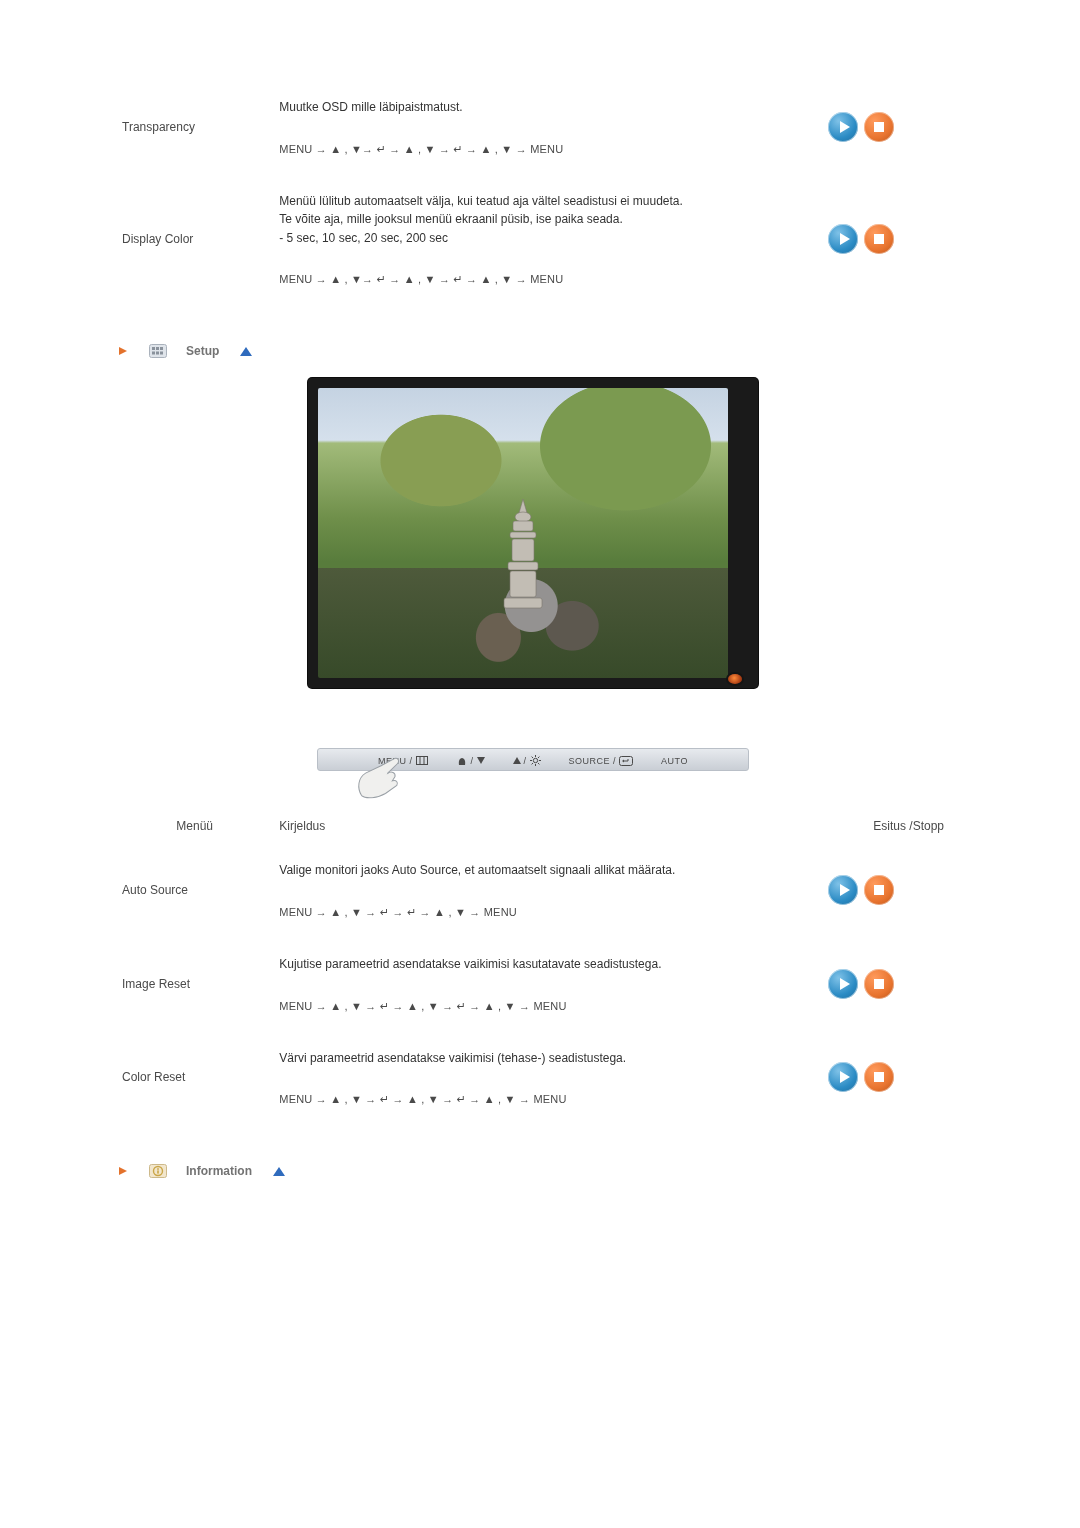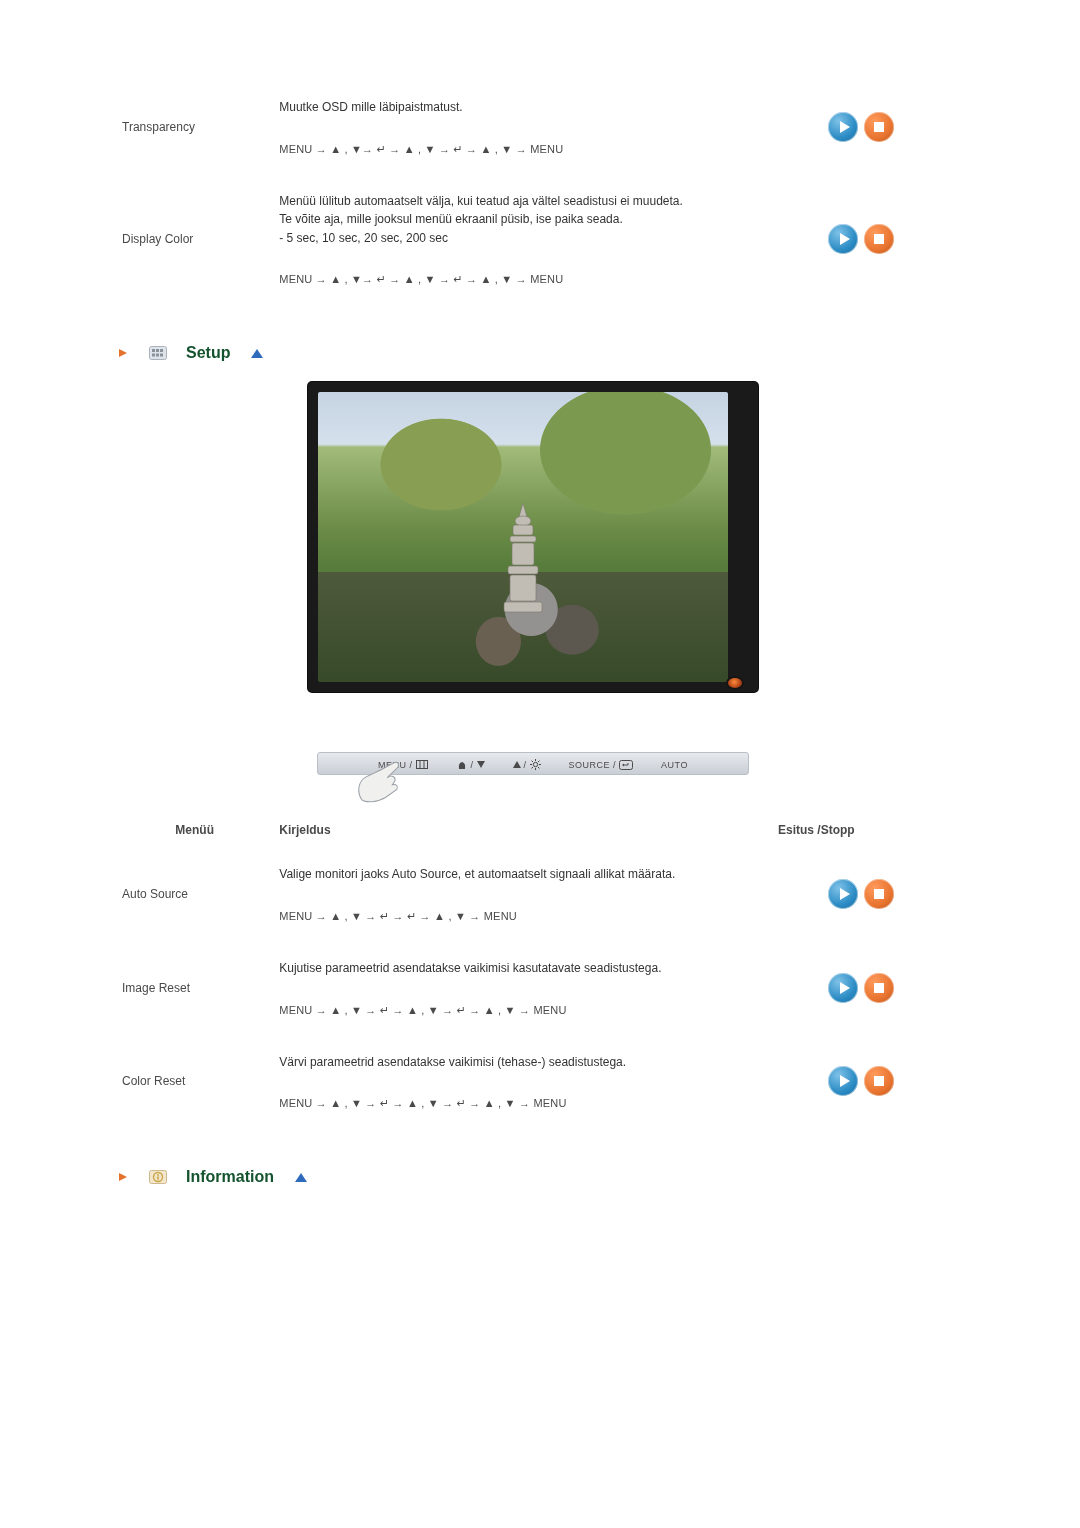--- a/index.html
+++ b/index.html
@@ -31,23 +31,23 @@
   .col-desc { width: 470px; }
   .col-play { width: 160px; text-align: center; }
   .menu-name { color: #4a4a4a; }
   .desc-main { color: #333; line-height: 1.55; }
   .desc-sub  { color: #4a4a4a; font-size: 11px; margin-top: 26px; letter-spacing: 0.2px; }
   .section-header {
     margin: 40px 0 16px 0;
     display: flex;
     align-items: center;
     gap: 19px;
-    color: #14532d;
+    color: #737373;
     font-weight: bold;
-    font-size: 16px;
+    font-size: 12px;
   }
   .sec-icon {
     width: 14px; height: 14px;
     display: inline-flex; align-items: center; justify-content: center;
   }
   .sec-box {
     width: 18px; height: 14px;
     display: inline-flex; align-items: center; justify-content: center;
   }
   .chev-up {
@@ -110,23 +110,23 @@
     font-size: 9px;
     color: #4a4a4a;
     letter-spacing: 0.5px;
   }
   .bar-labels span { display: inline-flex; align-items: center; gap: 3px; }
   .hand {
     position: absolute;
     left: 34px; bottom: -28px;
     transform: rotate(-5deg);
   }
-  .setup-headers td { font-weight: bold; color: #4a4a4a; text-align: left; padding-bottom: 10px; }
+  .setup-headers td { font-weight: normal; color: #4a4a4a; text-align: left; padding-bottom: 10px; }
   .setup-headers .col-desc { text-align: left; }
-  .setup-headers .col-play { text-align: left; }
+  .setup-headers .col-play { text-align: right; }
   .play-stop {
     display: inline-flex;
     gap: 6px;
     align-items: center;
     justify-content: center;
   }
   .btn-circle {
     width: 30px; height: 30px;
     border-radius: 50%;
     display: inline-flex; align-items: center; justify-content: center;

